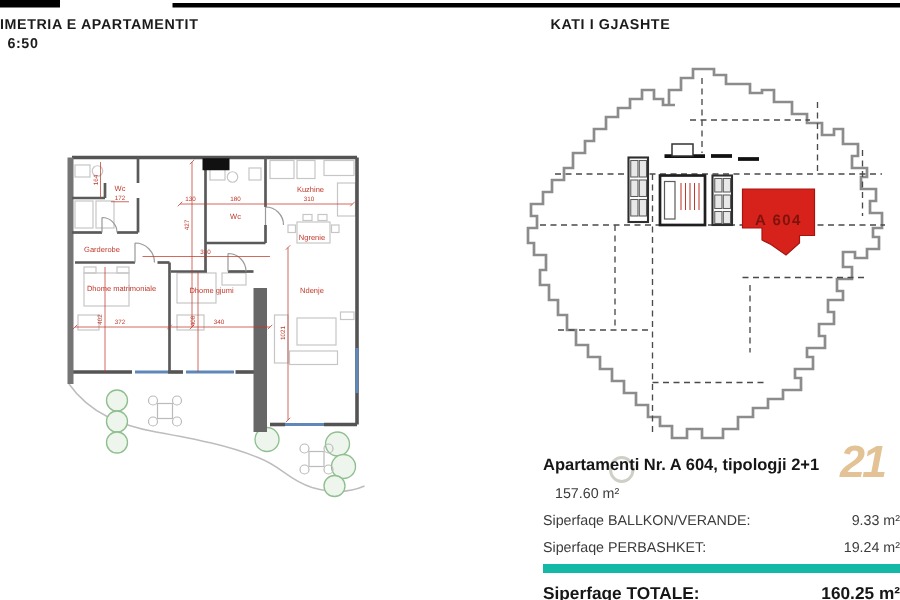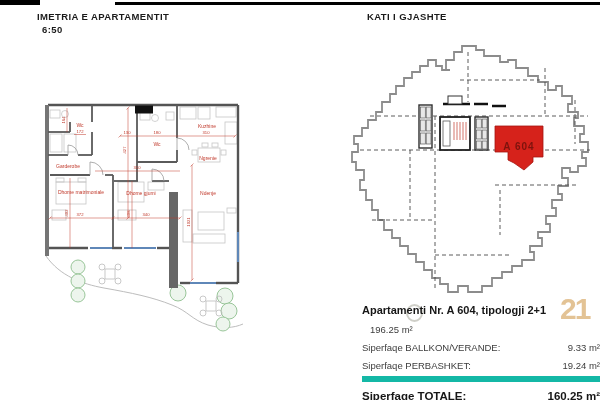--- a/index.html
+++ b/index.html
@@ -13,36 +13,36 @@
   
   .summary{left:362px;top:299px;width:238px;color:#2e2e2e;z-index:2;}
   .srow{display:flex;justify-content:space-between;align-items:center;
         white-space:nowrap;overflow:hidden;height:18px;font-size:9.5px;color:#3c3c3c;}
   .srow.head{font-weight:bold;font-size:11px;color:#161616;height:21px;}
   .srow.total{border-top:6px solid #14b8a6;font-weight:bold;font-size:11.5px;color:#161616;
               padding-top:4px;margin-top:2px;height:20px;}
   .srow .val{margin-left:8px;}
   
   .wm-num{left:560px;top:292px;font-size:30px;font-weight:bold;color:#c8882e;opacity:.5;
-          letter-spacing:-2px;z-index:1;}
+          letter-spacing:-2px;z-index:1;font-style:italic;}
   .wm-ring{left:406px;top:304px;width:13px;height:14px;border:2.5px solid #a8a89a;
            border-radius:50%;opacity:.55;z-index:1;}
   svg{position:absolute;overflow:visible;}
   svg text{font-family:"Liberation Sans",sans-serif;}
   .dimtxt{fill:#c0392b;font-size:4.2px;}
   .roomtxt{fill:#c0392b;font-size:5px;}
   .apt-label{font-size:10px;font-weight:bold;fill:#7e130d;letter-spacing:1px;}
 </style>
 </head>
 <body>
 
 <div class="abs bar" style="left:0;top:0;width:40px;height:5px;"></div>
 <div class="abs bar" style="left:115px;top:2px;width:485px;height:2.5px;"></div>
 
-<div class="abs" style="left:0;top:10px;padding-left:37px;">
+<div class="abs" style="left:0;top:10px;">
   <div class="title">IMETRIA E APARTAMENTIT</div>
   <div class="title" style="padding-left:5px;">6:50</div>
 </div>
 
 <div class="abs" style="left:367px;top:10px;">
   <div class="title">KATI I GJASHTE</div>
 </div>
 
 <svg viewBox="0 0 260 280" style="left:20px;top:70px;width:260px;height:280px;">
 
@@ -256,21 +256,21 @@
 </svg>
 
 <div class="abs wm-ring"></div>
 <div class="abs wm-num">21</div>
 
 <div class="abs summary">
   <div class="srow head">
     <span>Apartamenti Nr. A 604,  tipologji 2+1</span>
   </div>
   <div class="srow">
-    <span class="val">196.25 m²</span>
+    <span class="val">157.60 m²</span>
   </div>
   <div class="srow">
     <span>Siperfaqe BALLKON/VERANDE:</span>
     <span class="val">9.33 m²</span>
   </div>
   <div class="srow">
     <span>Siperfaqe PERBASHKET:</span>
     <span class="val">19.24 m²</span>
   </div>
   <div class="srow total">

